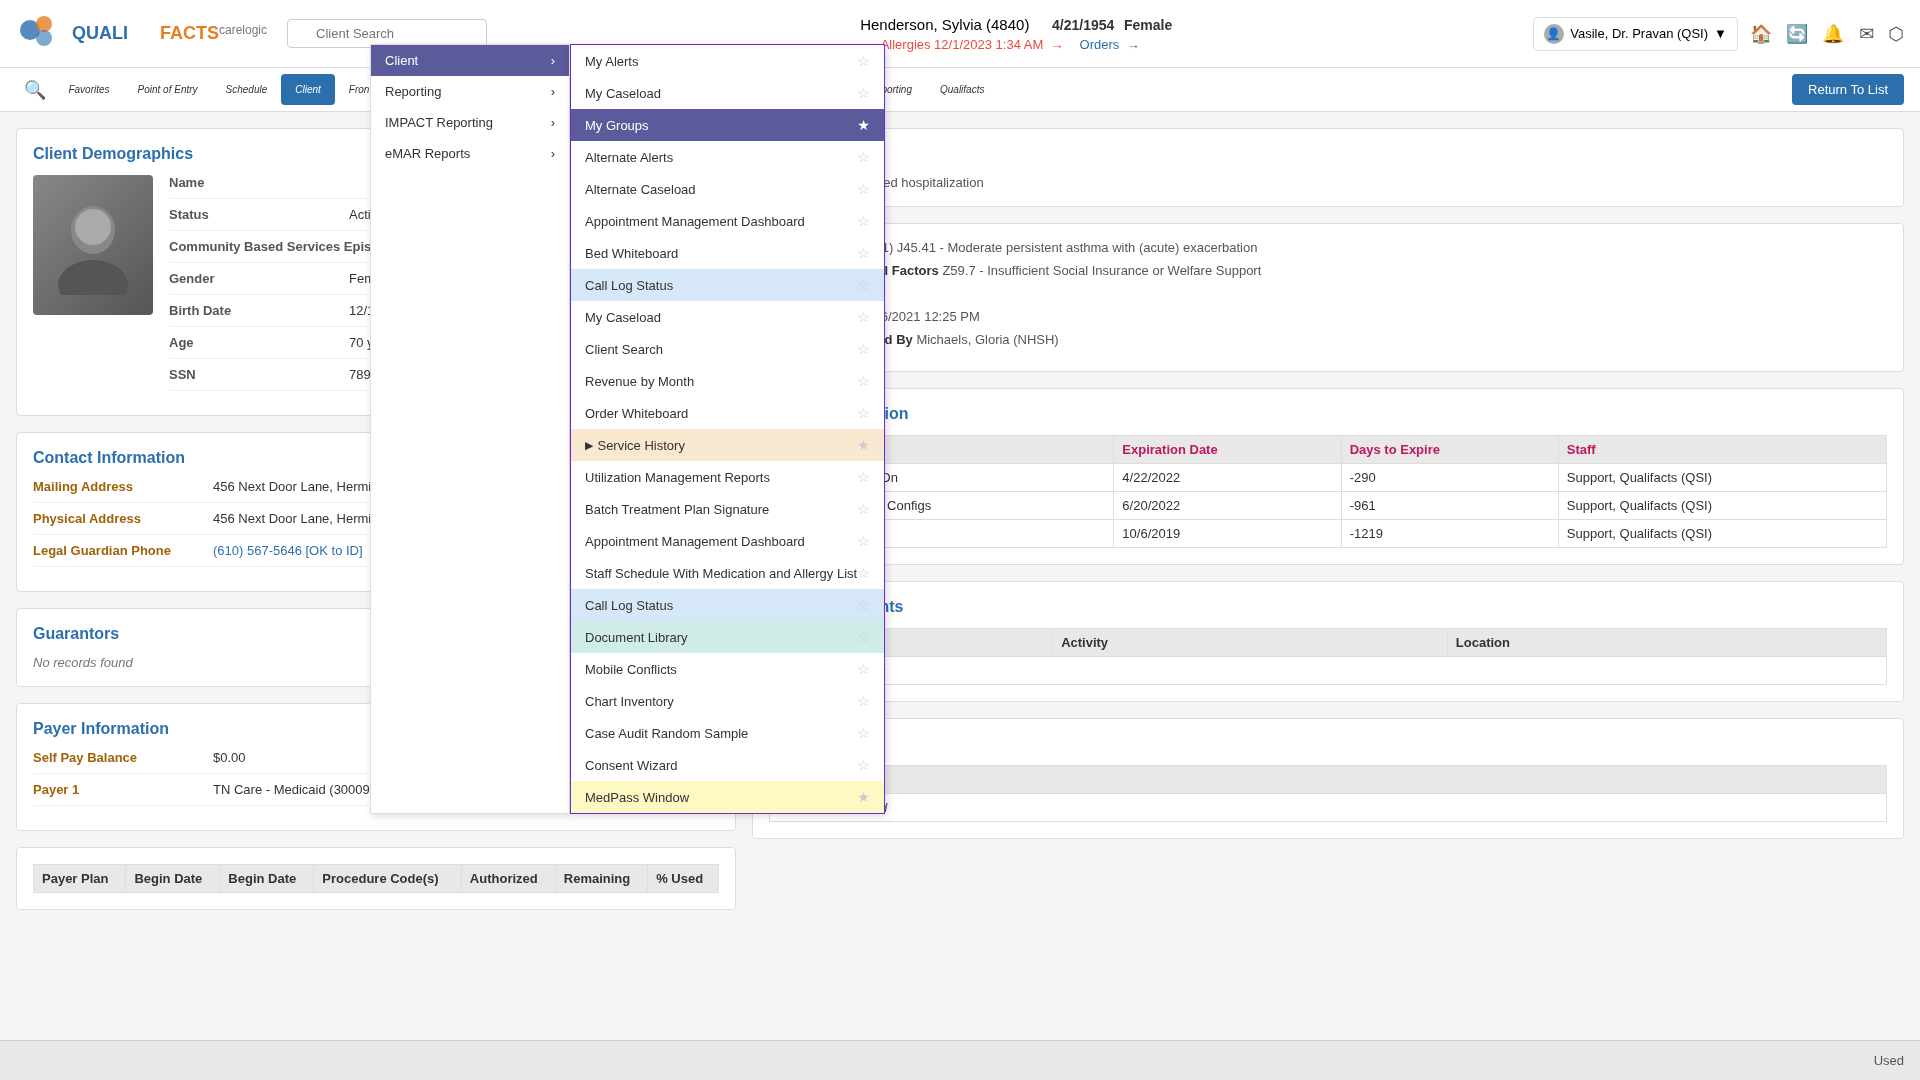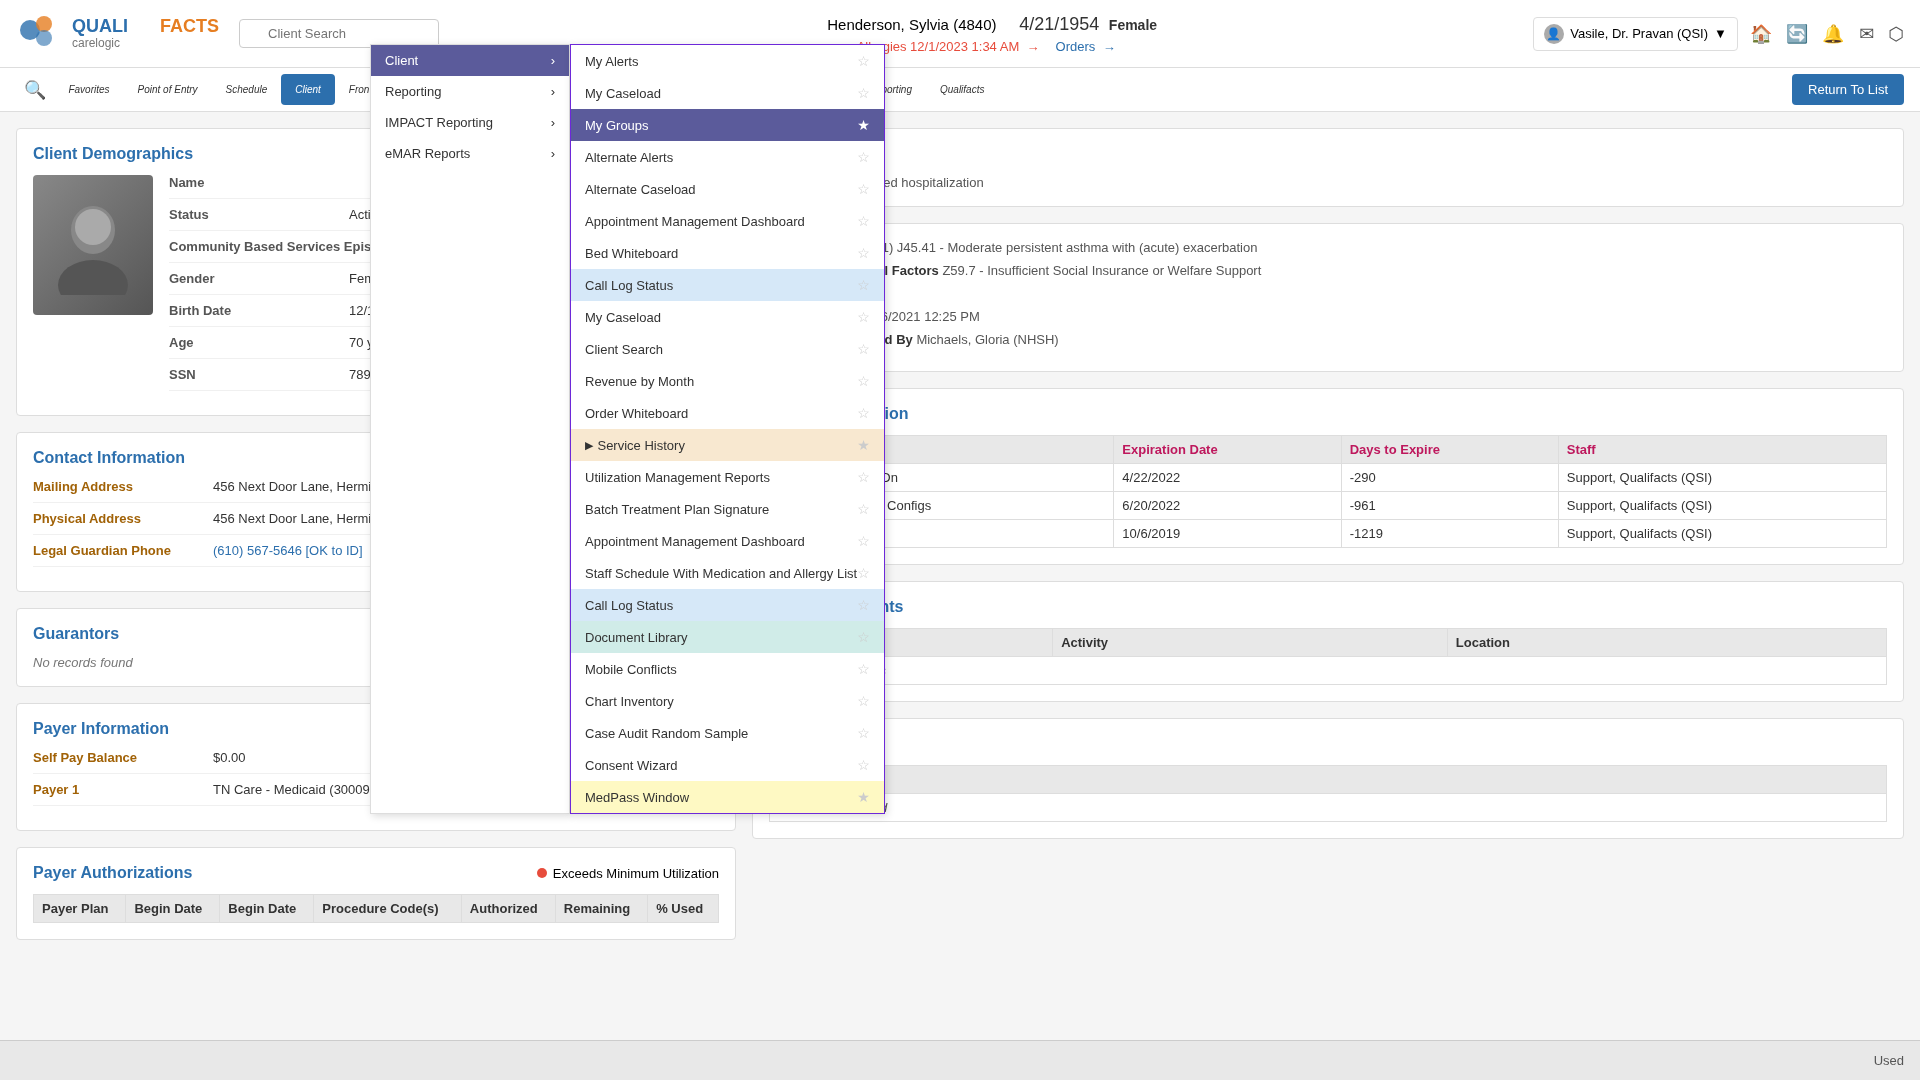--- a/index.html
+++ b/index.html
@@ -2,21 +2,21 @@
 <html><head>
   <meta charset="utf-8">
   <style>
     * { box-sizing: border-box; margin: 0; padding: 0; font-family: Arial, sans-serif; font-size: 13px; }
     body { background: #f5f5f5; width: 1920px; min-height: 1080px; overflow-x: hidden; }
 
     
     .header { background: #fff; border-bottom: 1px solid #ddd; display: flex; align-items: center; padding: 0 16px; height: 68px; }
     .logo-area { display: flex; align-items: center; margin-right: 20px; }
     .logo-icon { width: 48px; height: 48px; margin-right: 8px; }
-    .logo-text { display: flex; flex-direction: column; line-height: 1.1; }
+    .logo-text { display: flex; line-height: 1.1; }
     .search-box { border: 1px solid #ccc; border-radius: 4px; padding: 6px 10px 6px 28px; width: 200px; color: #999; background: #fff; position: relative; }
     .search-wrap { position: relative; margin-right: auto; }
     .search-icon-pos { position: absolute; left: 8px; top: 50%; transform: translateY(-50%); color: #999; font-size: 13px; }
     .patient-info { text-align: center; flex: 1; }
     .header-right { display: flex; align-items: center; gap: 12px; }
     .user-btn { display: flex; align-items: center; gap: 6px; border: 1px solid #ddd; border-radius: 4px; padding: 6px 10px; cursor: pointer; white-space: nowrap; }
     .header-icons { display: flex; gap: 14px; }
     .header-icon { font-size: 18px; color: #555; cursor: pointer; }
 
     
@@ -112,21 +112,21 @@
       <span style="font-size:12px;color:#777;">carelogic</span>
     </div>
   </div>
   <div class="search-wrap">
     <span class="search-icon-pos">🔍</span>
     <input class="search-box" type="text" placeholder="Client Search" style="">
   </div>
   <div class="patient-info">
     <div>
       <span style="font-size:15px;font-weight:normal;color:#000000;margin-left:12px;">Henderson, Sylvia (4840)</span>
-      <span style="font-size:18px;font-weight:normal;color:#333;margin-left:19px;">4/21/1954</span>
+      <span style="font-size:14px;font-weight:bold;color:#333;margin-left:19px;">4/21/1954</span>
       <span style="font-size:14px;font-weight:bold;color:#333;margin-left:6px;">Female</span>
     </div>
     <div style="display:flex;gap:16px;justify-content:center;margin-top:4px;">
       <span style="color:#e74c3c;font-size:12px;">
         <span>Allergies 12/1/2023 1:34 AM</span>
         <span style="margin-left:4px;">→</span>
       </span>
       <span style="color:#2c6fad;font-size:12px;">
         <span>Orders</span>
         <span style="margin-left:4px;">→</span>
@@ -364,27 +364,20 @@
         <span class="contact-label">Self Pay Balance</span>
         <span class="contact-value">$0.00</span>
       </div>
       <div class="contact-row">
         <span class="contact-label">Payer 1</span>
         <span class="contact-value">TN Care - Medicaid (30009)</span>
       </div>
     </div>
 
     <div class="payer-auth-section">
-      <div style="display:flex;align-items:center;justify-content:space-between;margin-bottom:12px;">
-        <div class="section-title" style="margin-bottom:0;">Payer Authorizations</div>
-        <div class="exceeds-badge">
-          <div class="red-dot"></div>
-          <span>Exceeds Minimum Utilization</span>
-        </div>
-      </div>
       <table class="auth-table">
         <thead>
           <tr>
             <th>Payer Plan</th>
             <th>Begin Date</th>
             <th>Begin Date</th>
             <th>Procedure Code(s)</th>
             <th>Authorized</th>
             <th>Remaining</th>
             <th>% Used</th>

